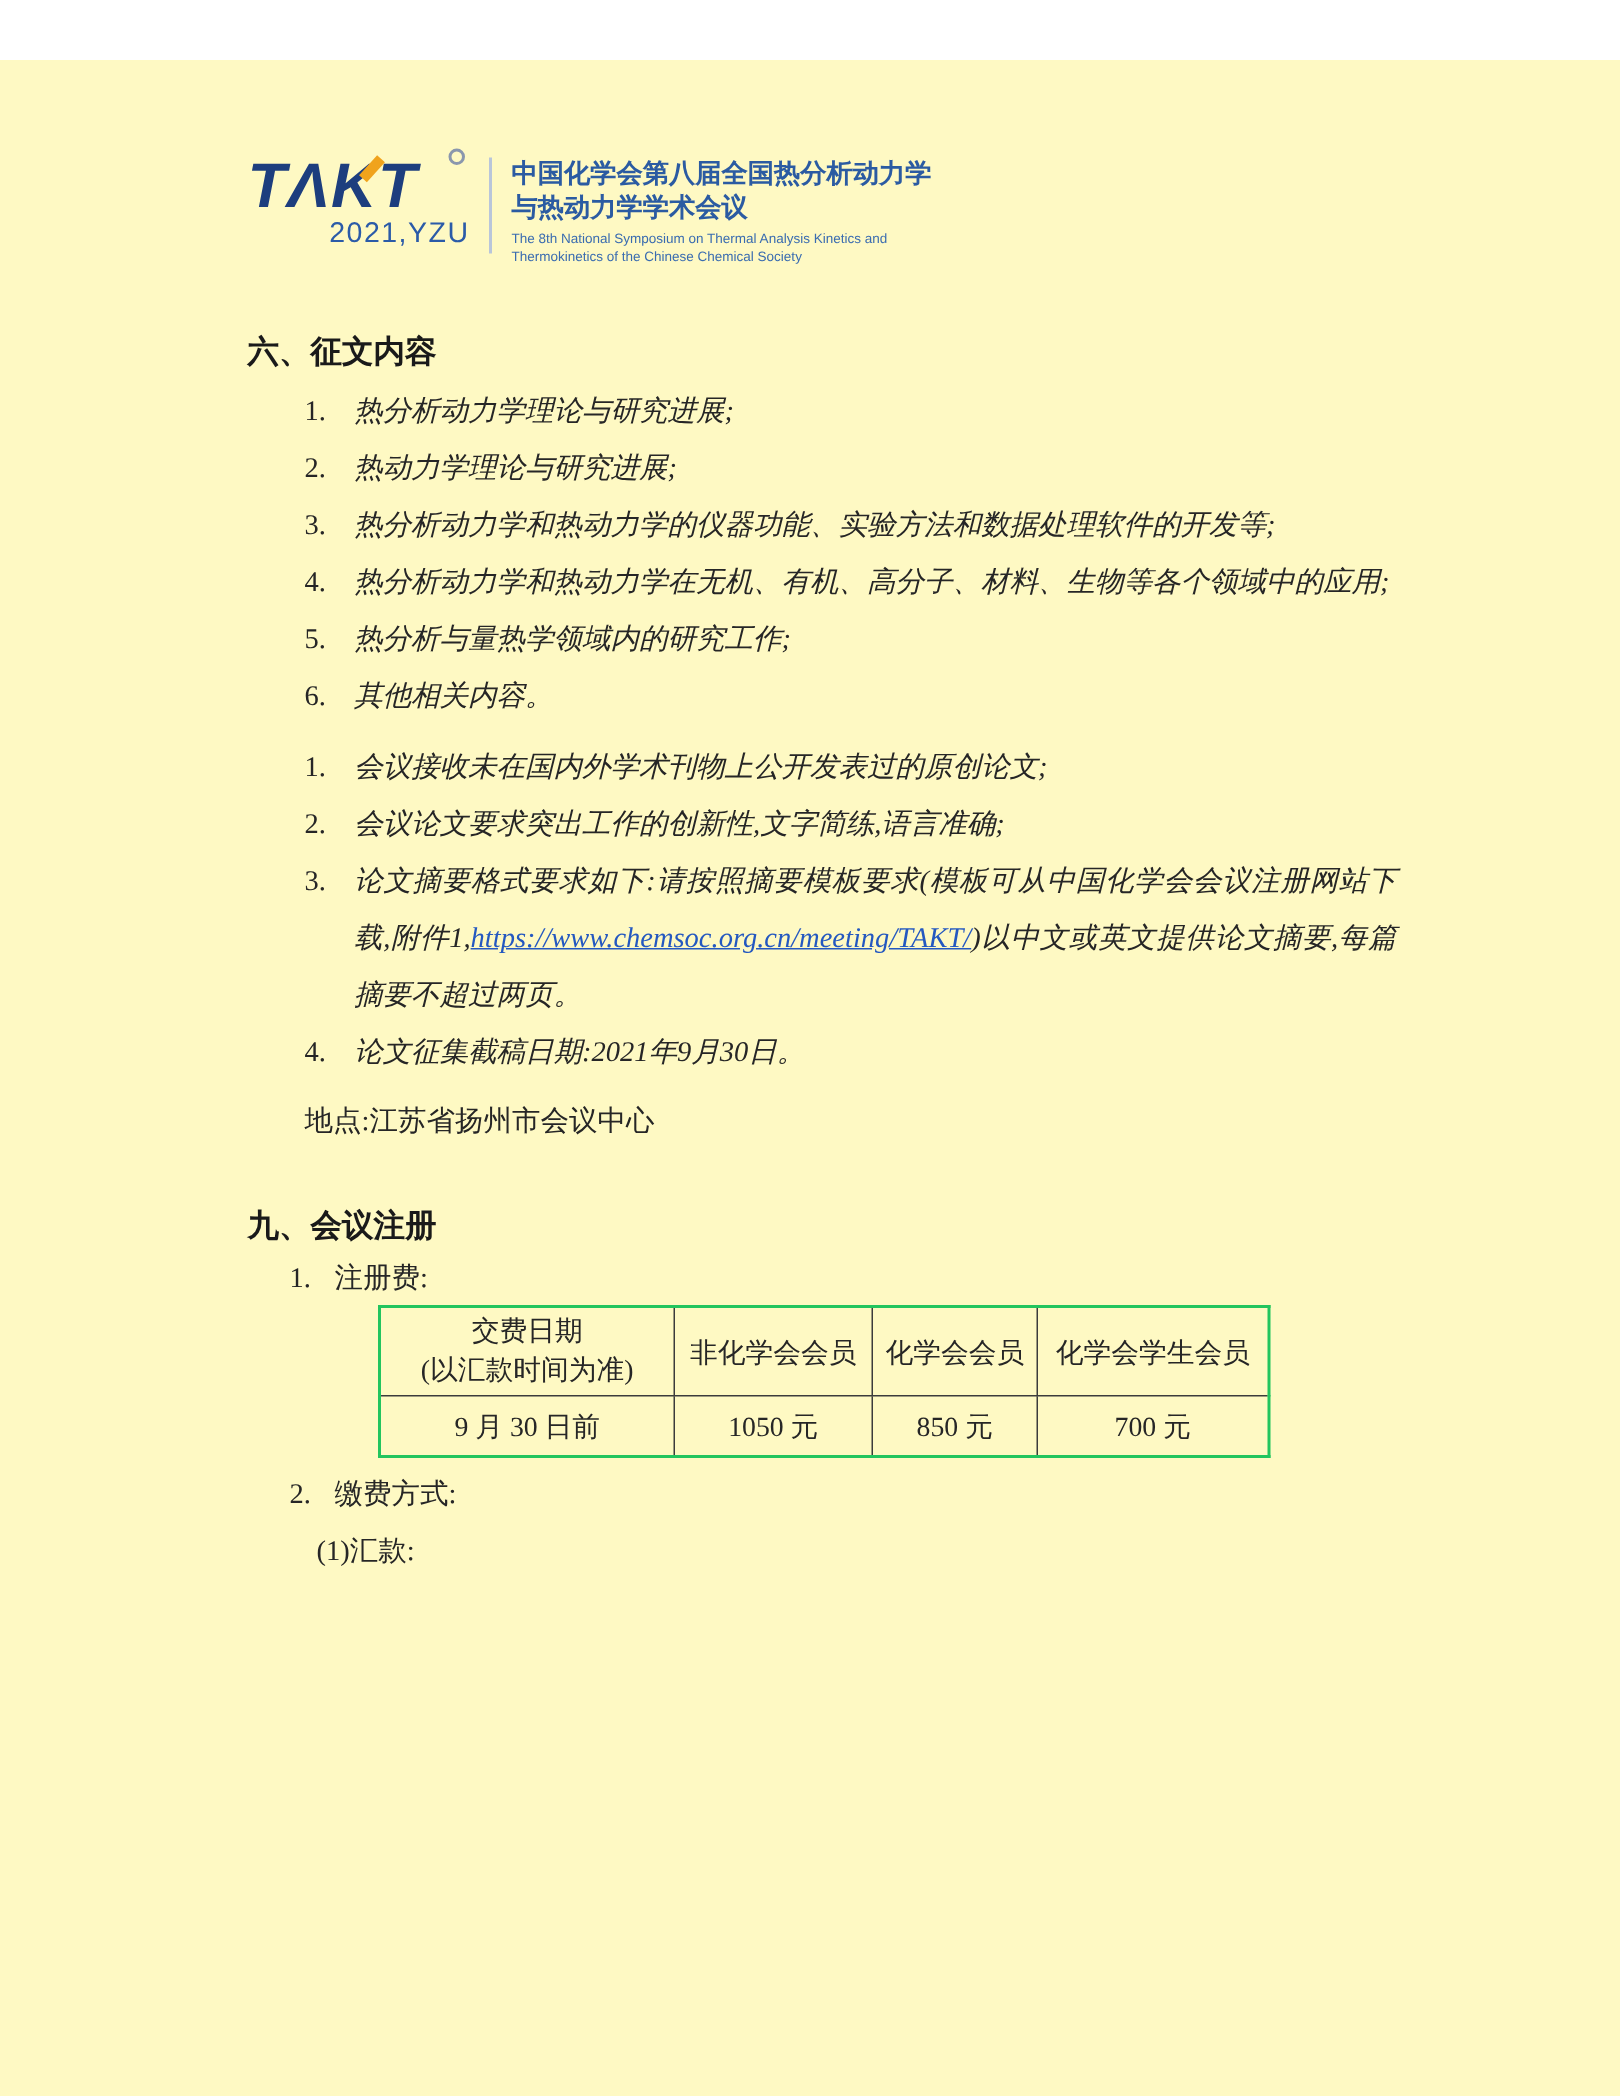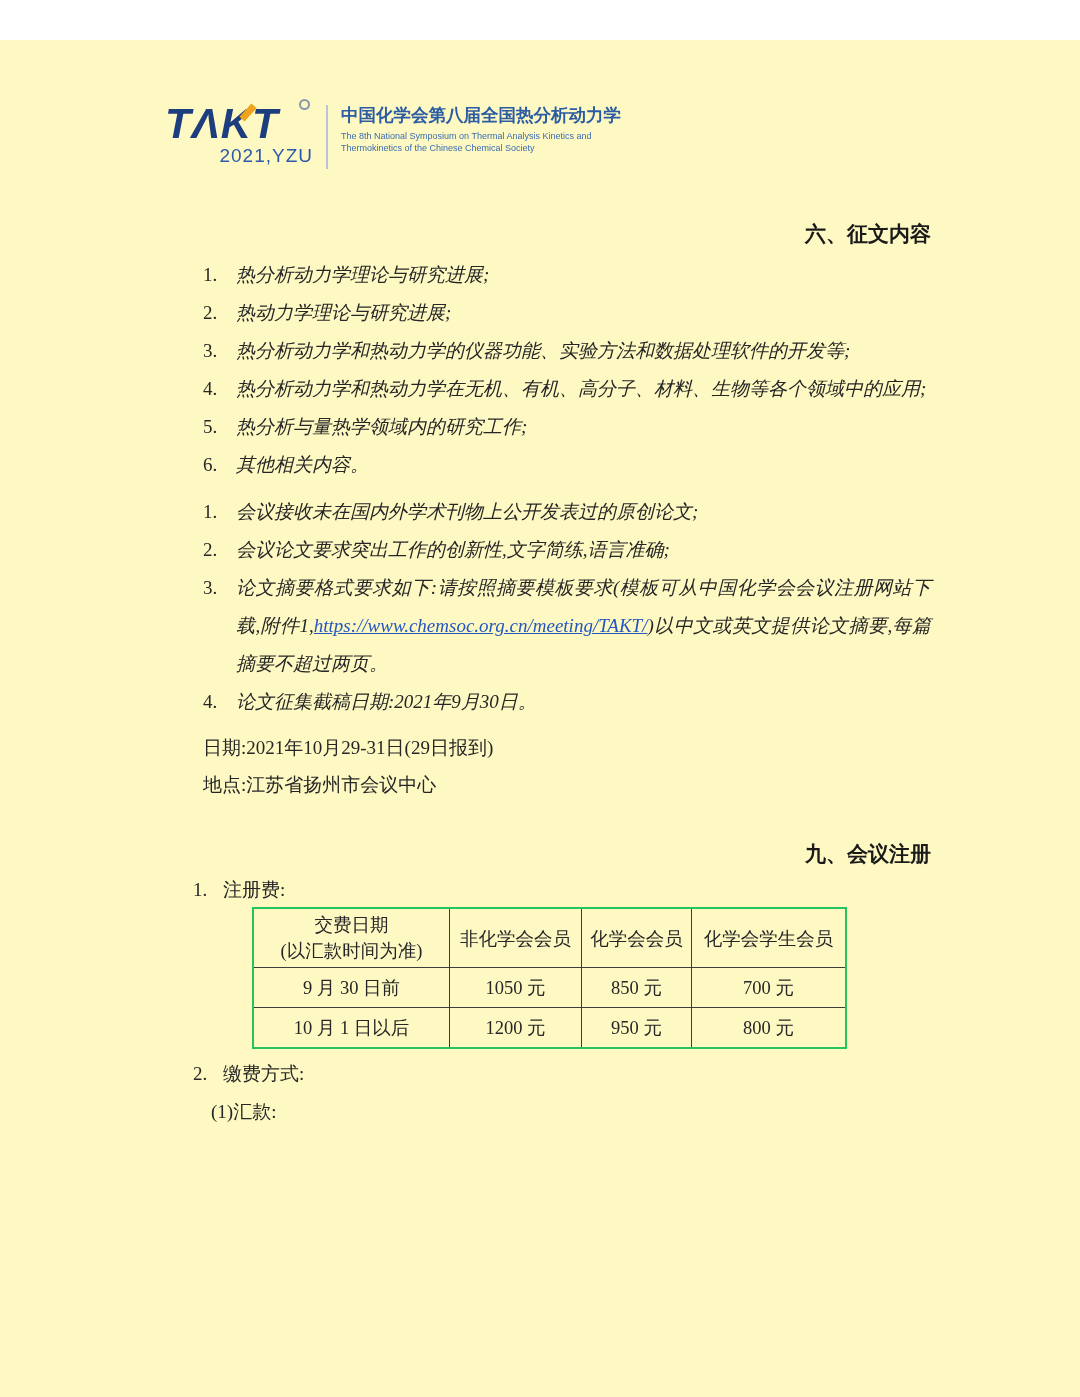--- a/index.html
+++ b/index.html
@@ -46,21 +46,21 @@
   }
   .logo-en{
     font-family:"Liberation Sans","DejaVu Sans",sans-serif;
     font-size:9px;line-height:12px;color:#3a6cb0;white-space:nowrap;
   }
   .logo-en.first{margin-top:3px;}
 
   
   h2{
     font-size:21px;line-height:26px;font-weight:bold;color:#1a1a1a;
-    margin:0;padding:0;text-align:right;
+    margin:0;padding:0;
   }
   .h-s7{margin-top:34px;}
   .h-s8{margin-top:40px;}
   .h-s9{margin-top:38px;}
   .h-s6{margin-top:44px;}
 
   .list{margin-left:38px;margin-top:9px;font-size:19px;}
   .li{display:flex;line-height:38px;}
   .li .num{width:33px;flex:none;}
   .li .txt{flex:1;text-align:justify;font-style:italic;}
@@ -105,20 +105,21 @@
     <div class="logo-row">
       <div class="logo-left">
         <span class="brand">TΛKT</span>
         <span class="brand-accent"></span>
         <span class="degree-mark"></span>
         <span class="logo-year">2021,YZU</span>
       </div>
       <div class="logo-divider"></div>
       <div class="logo-right">
         <div class="logo-cn">中国化学会第八届全国热分析动力学</div>
+        <div class="logo-cn">与热动力学学术会议</div>
         <div class="logo-en first">The 8th National Symposium on Thermal Analysis Kinetics and</div>
         <div class="logo-en">Thermokinetics of the Chinese Chemical Society</div>
       </div>
     </div>
 
     <h2 class="h-s6">六、征文内容</h2>
     <div class="list">
       <div class="li">
         <span class="num">1.</span>
         <span class="txt">热分析动力学理论与研究进展;</span>
@@ -158,21 +159,20 @@
         <span class="num">3.</span>
         <span class="txt"><span>论文摘要格式要求如下:请按照摘要模板要求(模板可从中国化学会会议注册网站下载,附件1,</span><a class="doc-link">https://www.chemsoc.org.cn/meeting/TAKT/</a><span>)以中文或英文提供论文摘要,每篇摘要不超过两页。</span></span>
       </div>
       <div class="li">
         <span class="num">4.</span>
         <span class="txt">论文征集截稿日期:2021年9月30日。</span>
       </div>
     </div>
 
     <div class="plain-lines">
-      <div class="plain-line">日期:2021年10月29-31日(29日报到)</div>
       <div class="plain-line">地点:江苏省扬州市会议中心</div>
     </div>
 
     <h2 class="h-s9">九、会议注册</h2>
     <div class="reg-item first">
       <span class="num">1.</span>
       <span class="txt">注册费:</span>
     </div>
 
     <table class="fee">
@@ -185,26 +185,20 @@
           <td class="c2">非化学会会员</td>
           <td class="c3">化学会会员</td>
           <td class="c4">化学会学生会员</td>
         </tr>
         <tr class="datarow">
           <td class="c1">9 月 30 日前</td>
           <td class="c2">1050 元</td>
           <td class="c3">850 元</td>
           <td class="c4">700 元</td>
         </tr>
-        <tr class="datarow">
-          <td class="c1">10 月 1 日以后</td>
-          <td class="c2">1200 元</td>
-          <td class="c3">950 元</td>
-          <td class="c4">800 元</td>
-        </tr>
       </tbody>
     </table>
 
     <div class="reg-item second">
       <span class="num">2.</span>
       <span class="txt">缴费方式:</span>
     </div>
     <div class="sub-item">(1)汇款:</div>
 
   </div>

